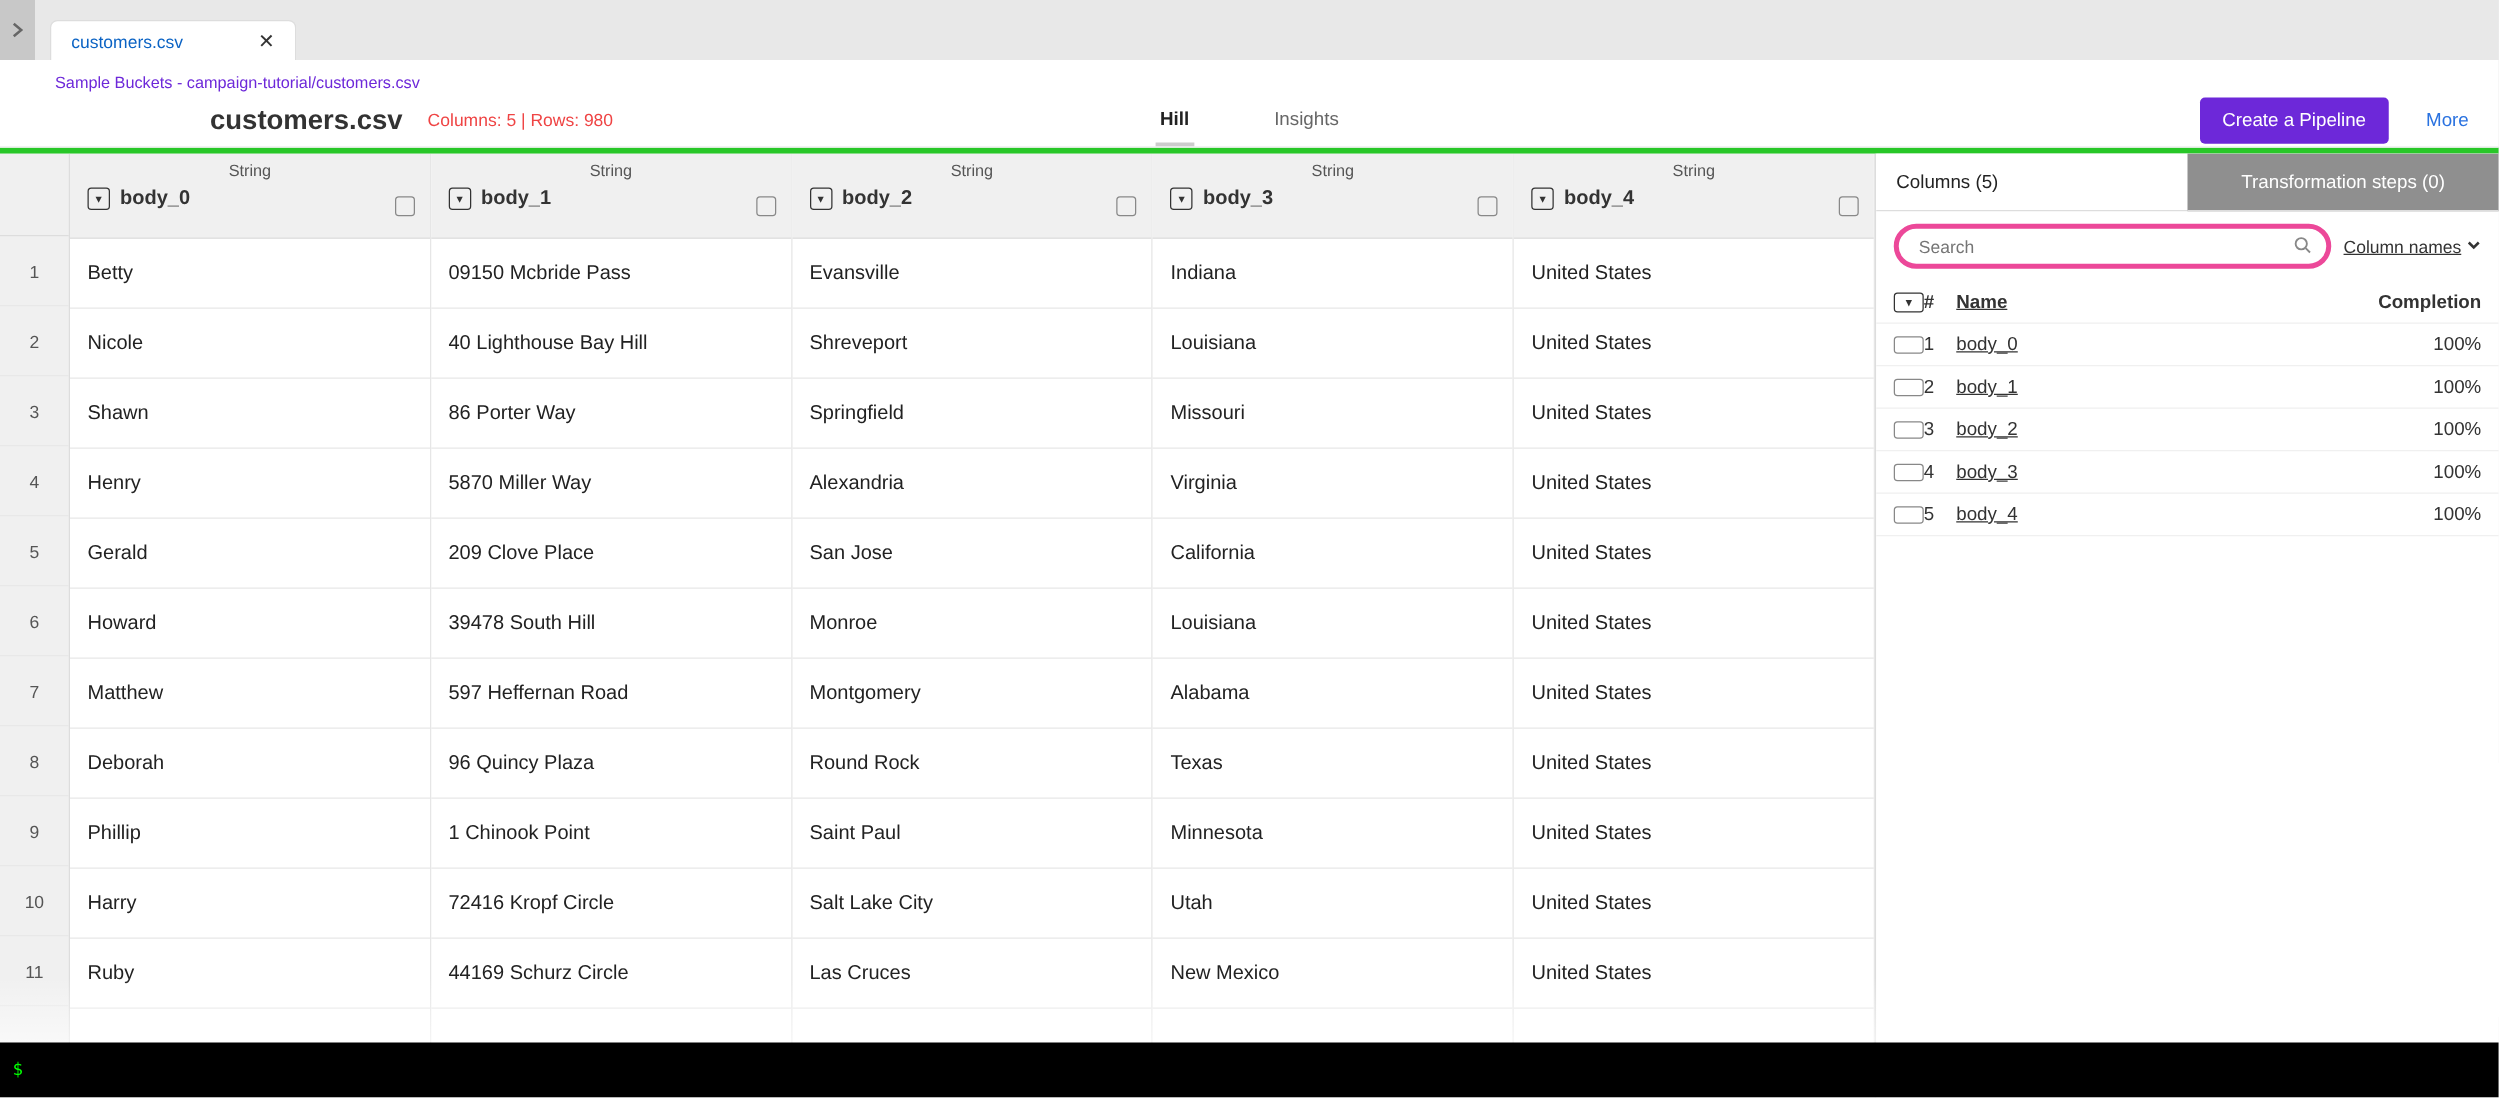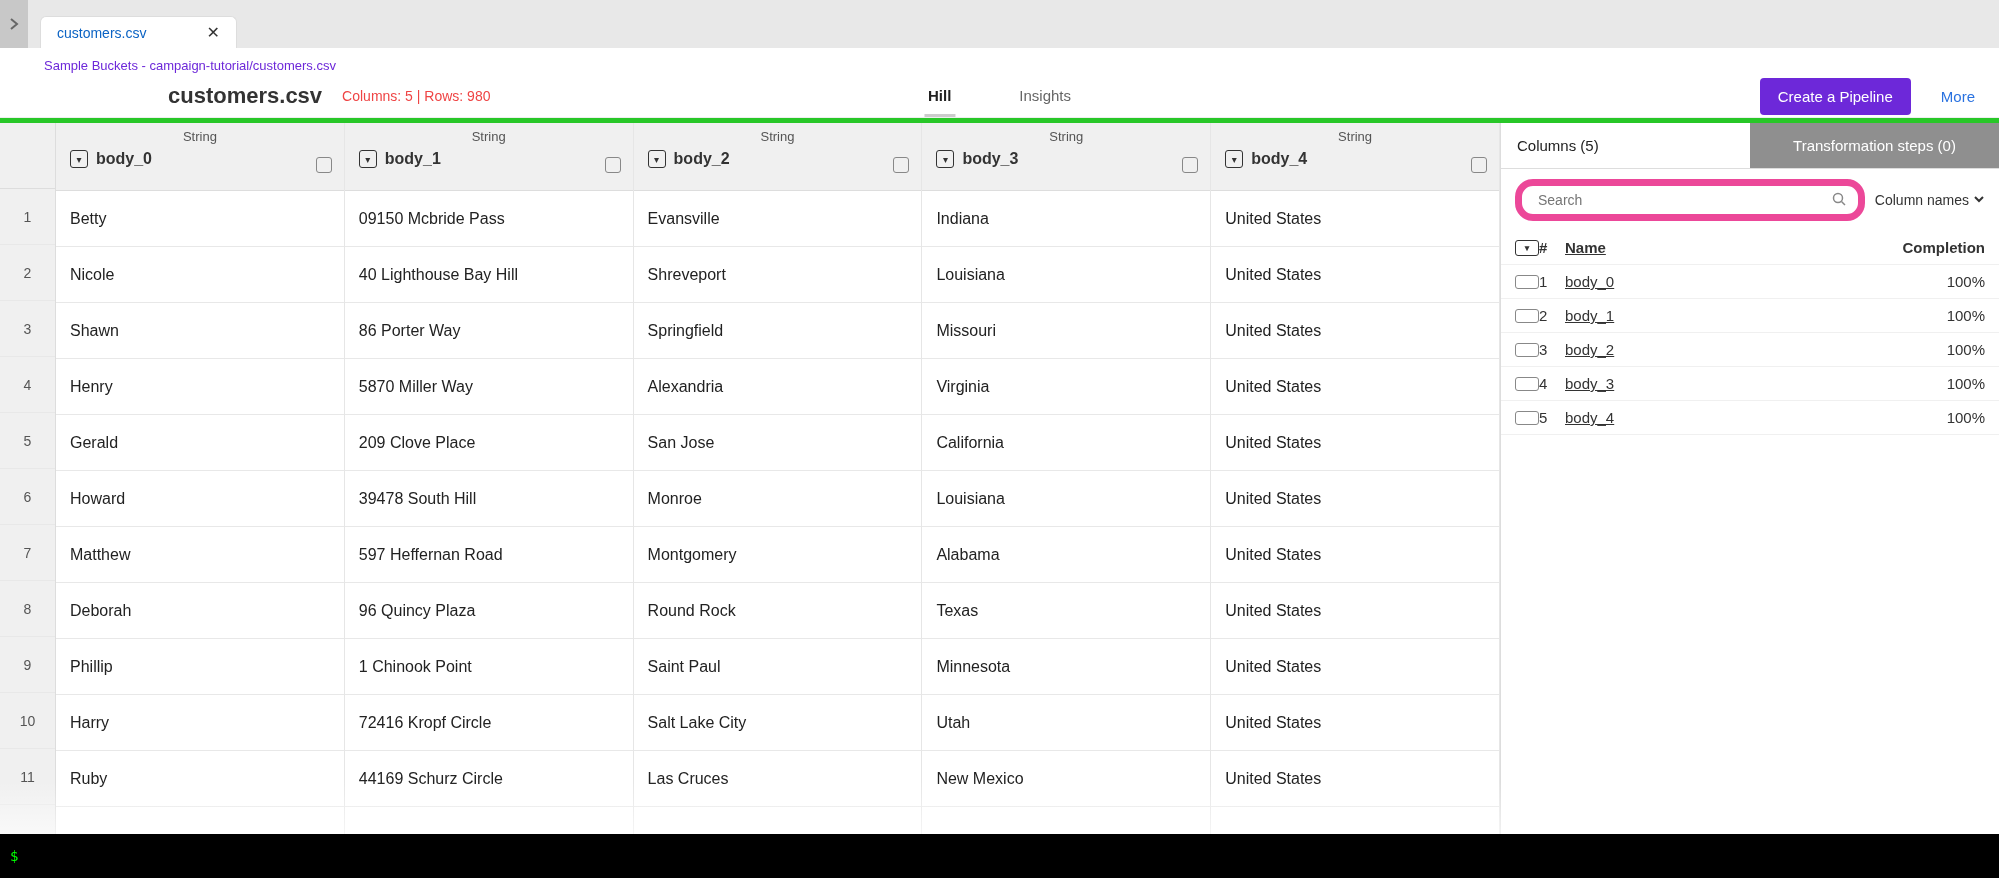--- a/index.html
+++ b/index.html
@@ -66,25 +66,25 @@
 }
 .cell { height:56px; display:flex; align-items:center; padding:0 14px; border-bottom:1px solid #e8e8e8; font-size:16px; color:#222; white-space:nowrap; overflow:hidden; }
 .rightpanel { flex: 0 0 498px; display:flex; flex-direction:column; background:#fff; }
 .rp-tabs { display:flex; }
 .rp-tab { flex:1; padding: 14px 16px; font-size:15px; border-bottom:1px solid #ddd; }
 .rp-tab.active { background:#fff; color:#222; }
 .rp-tab.inactive { background:#8f8f8f; color:#fff;text-align:center; }
 .rp-search-row { display:flex; align-items:center; gap:10px; padding: 10px 14px; }
 .rp-search {
   flex:1; position:relative;
-  border:7px solid #ec4899; border-radius:18px; padding:6px 34px 6px 16px; font-size:14px; color:#888;
+  border:4px solid #ec4899; border-radius:18px; padding:6px 34px 6px 16px; font-size:14px; color:#888;
 }
 .rp-search input { border:none; outline:none; width:100%; font-size:14px; }
 .rp-search .mag { position:absolute; right:12px; top:6px; color:#888; }
-.rp-filter { font-size:14px; display:flex; align-items:flex-start; gap:4px; white-space:nowrap; }
+.rp-filter { font-size:14px; display:flex; align-items:flex-start; gap:4px; white-space:nowrap;text-decoration:underline; }
 .rp-head, .rp-row { display:flex; align-items:center; padding: 8px 14px; font-size:15px; border-bottom:1px solid #f0f0f0; }
 .rp-head { font-weight:600; }
 .rp-head .rp-menu, .rp-row .rp-box { flex: 0 0 24px; }
 .rp-menu {
   width:16px; height:16px; border:1.5px solid #333; border-radius:3px;
   display:flex; align-items:center; justify-content:center; font-size:9px;
 }
 .rp-box { width:14px; height:14px; border:1.5px solid #888; border-radius:3px; }
 .rp-num { flex:0 0 26px; }
 .rp-name { flex:1;text-decoration:underline; }

